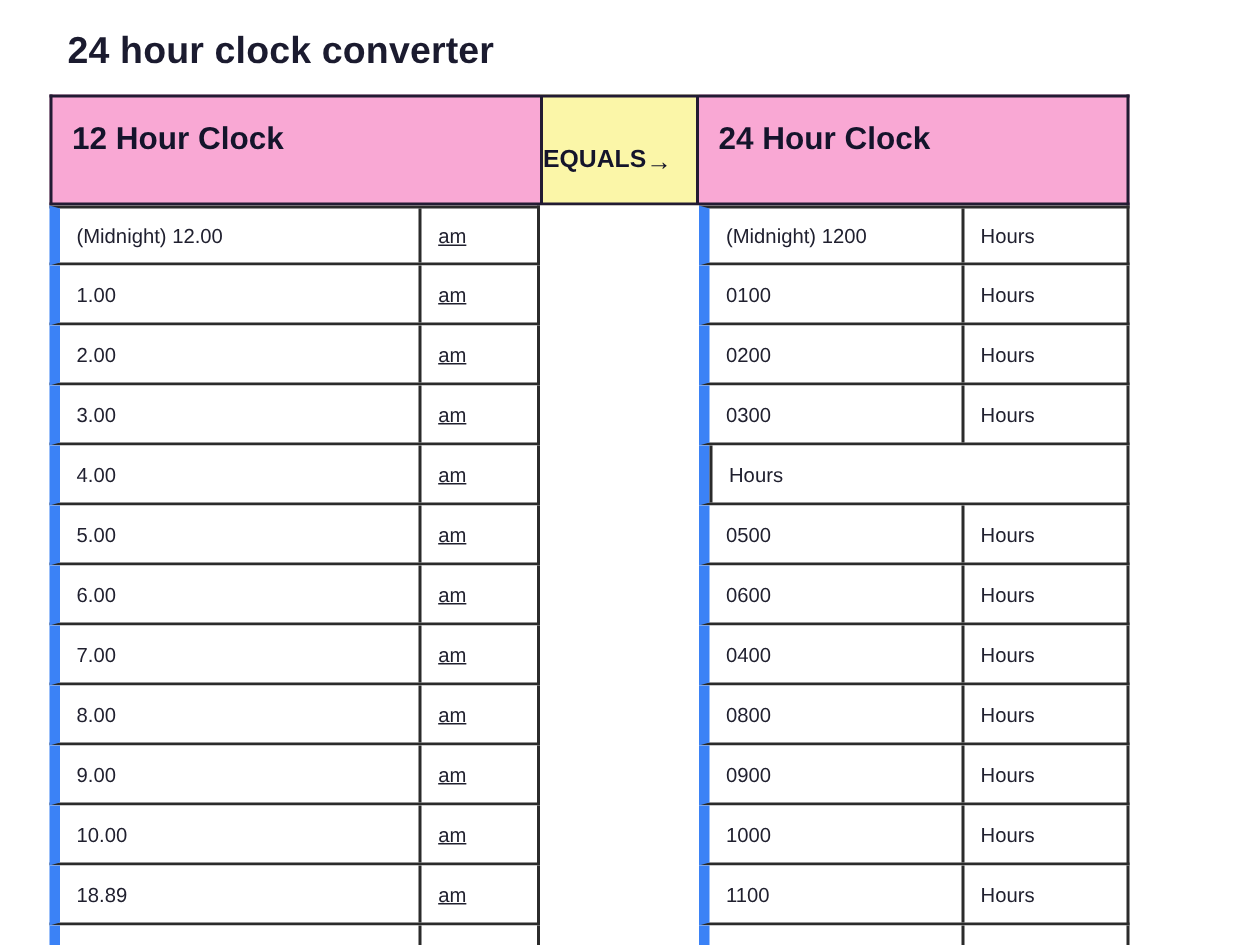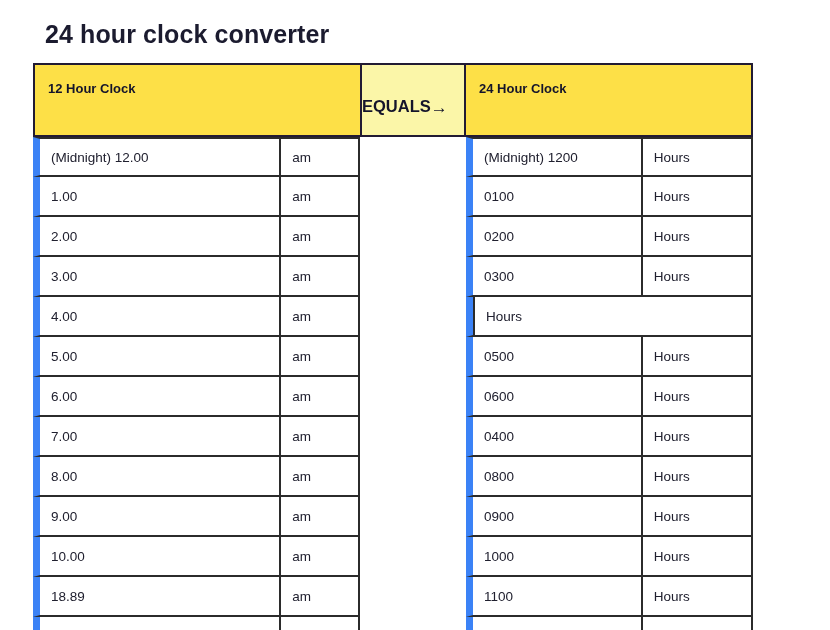--- a/index.html
+++ b/index.html
@@ -48,23 +48,23 @@
 
   
   .hdr {
     box-sizing: border-box;
     height: 74px;
     border: 2px solid #221b33;
     display: flex;
     align-items: flex-start;
   }
   .hdr-purple {
-    background: #fde047;
+    background: #f9a8d4;
     padding: 16px 0 0 13px;
-    font-size: 13px;
+    font-size: 21px;
     font-weight: bold;
     color: #14142b;
   }
   .hdr-yellow {
     background: #fbf6a8;
     border-left-width: 2px;
     border-right-width: 2px;
     align-items: center;
     justify-content: flex-start;
     padding-top: 13px;
@@ -104,21 +104,21 @@
     align-items: center;
     font-size: 13.5px;
     color: #20202f;
     padding-left: 11px;
     overflow: hidden;
     white-space: nowrap;
   }
   .cell-div { border-left: 2px solid #2b2b2b; }
 
   .side-left  .c1 { width: 243px; }
-  .side-left  .c2 { width: 80px;  }
+  .side-left  .c2 { width: 80px; text-decoration: underline;  }
   .side-right .c1 { width: 180px; }
   .side-right .c2 { width: 118px; }
 </style>
 </head>
 <body>
 
 <div id="page-title">24 hour clock converter</div>
 
 <div id="converter">
 

